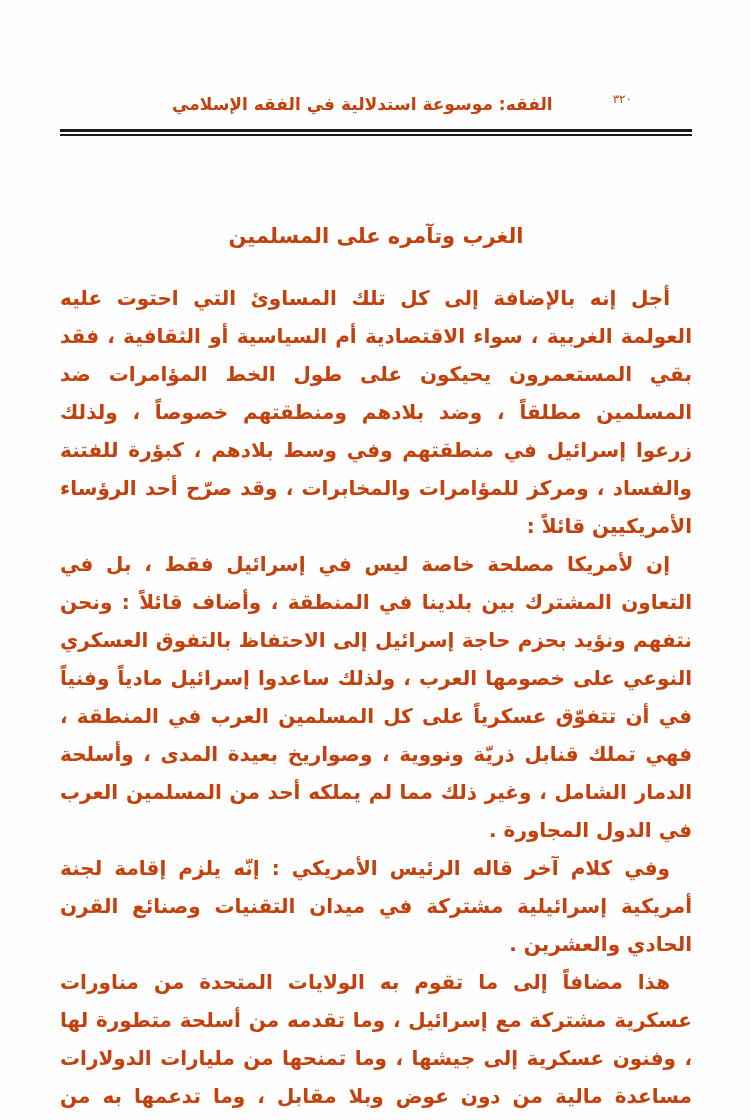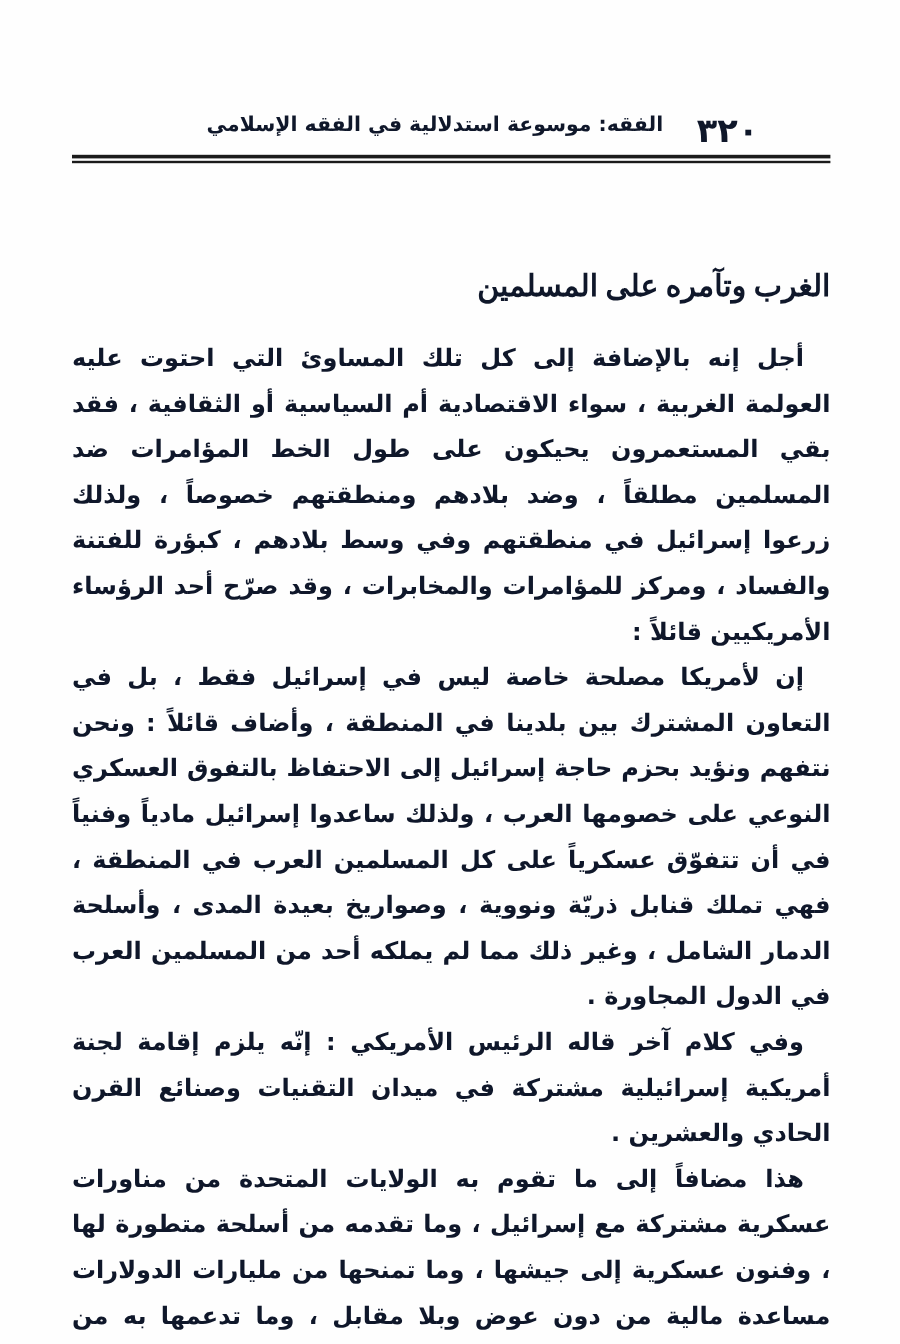--- a/index.html
+++ b/index.html
@@ -7,21 +7,21 @@
     padding: 0;
     background: #ffffff;
   }
   .page {
     position: relative;
     width: 750px;
     height: 1120px;
     background: #fefefe;
     direction: rtl;
     font-family: "DejaVu Sans", sans-serif;
-    color: #0f172a;
+    color: #c2410c;
     overflow: hidden;
   }
   .header {
     position: absolute;
     top: 92px;
     left: 60px;
     right: 58px;
     height: 32px;
   }
   .running-title {
@@ -29,42 +29,42 @@
     left: 112px;
     top: 2px;
     font-size: 17px;
     font-weight: bold;
     white-space: nowrap;
   }
   .page-number {
     position: absolute;
     right: 60px;
     top: 0;
-    font-size: 28px;
-    font-weight: bold;
+    font-size: 12px;
+    font-weight: normal;
     letter-spacing: 2px;
   }
   .header-rule {
     position: absolute;
     top: 129px;
     left: 60px;
     right: 58px;
     height: 2px;
     border-top: 3px solid #1b1b1b;
     border-bottom: 2px solid #1b1b1b;
   }
   .section-title {
     position: absolute;
     top: 224px;
     left: 60px;
     right: 58px;
     margin: 0;
-    font-size: 25px;
+    text-align: center;
+    font-size: 21px;
     font-weight: bold;
-    font-family: Liberation Serif, serif;
   }
   .body-text {
     position: absolute;
     top: 279px;
     left: 60px;
     right: 58px;
     font-size: 20px;
     line-height: 38px;
     text-align: justify;
     text-justify: inter-word;

